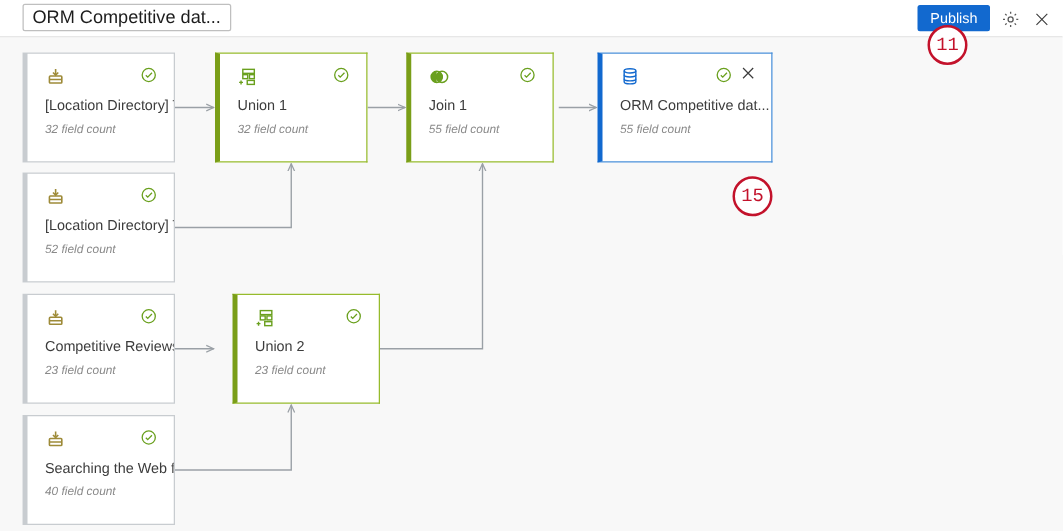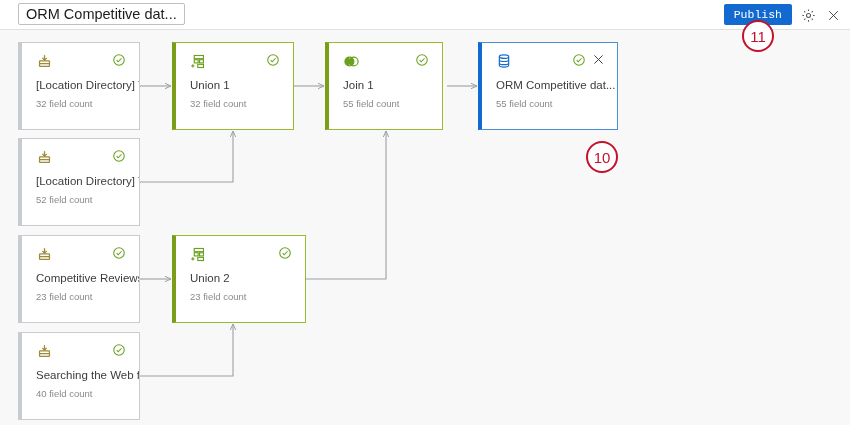--- a/index.html
+++ b/index.html
@@ -45,21 +45,21 @@
     height: 21px;
     padding: 0 10px;
     display: flex;
     align-items: center;
     background: #1269cf;
     color: #ffffff;
     font-size: 11.5px;
     border: none;
     border-radius: 2px;
     cursor: pointer;
-    font-family: Liberation Mono, monospace;
+    font-family: Liberation Sans, sans-serif;
   }
   #settings-button {
     position: absolute;
     right: 33px; top: 6px;
     width: 18px; height: 18px;
     display: flex; align-items: center; justify-content: center;
     cursor: pointer;
   }
   #close-button {
     position: absolute;
@@ -131,32 +131,33 @@
     color: #3c3c3c;
     white-space: nowrap;
     overflow: hidden;
   }
   .node-sub {
     position: absolute;
     left: 14px; top: 55px;
     font-size: 9.5px;
     color: #8a8a8a;
     white-space: nowrap;
+    font-style: italic;
   }
 
   
   .callout {
     position: absolute;
     width: 32px; height: 32px;
     border-radius: 50%;
     border: 2.5px solid #c3122b;
     background: #ffffff;
     color: #c3122b;
     font-size: 15px;
-    font-family: Liberation Sans, sans-serif;
+    font-family: Liberation Mono, monospace;
     display: flex;
     align-items: center;
     justify-content: center;
     box-sizing: border-box;
   }
 </style>
 </head>
 <body>
 
 <div id="header">
@@ -296,21 +297,21 @@
     <span class="node-status" style="right:12px;">
       <svg width="14" height="14" viewBox="0 0 24 24" fill="none" stroke="#6aa01e" stroke-width="1.8">
         <circle cx="12" cy="12" r="9"></circle>
           <path d="M8 12.4l2.6 2.6L16.4 9"></path>
       </svg>
     </span>
     <div class="node-title">Union 1</div>
     <div class="node-sub">32 field count</div>
   </div>
 
-  <div class="node union" style="left:172px;top:205px;width:134px;height:88px;">
+  <div class="node union" style="left:186px;top:205px;width:118px;height:88px;">
     <span class="node-icon">
       <svg width="17" height="17" viewBox="0 0 24 24" fill="none" stroke="#6aa01e" stroke-width="1.6">
         <rect x="6" y="3.5" width="13" height="4.5"></rect>
         <rect x="6" y="9.5" width="5.5" height="4.5"></rect>
         <rect x="13.5" y="9.5" width="5.5" height="4.5"></rect>
         <rect x="11" y="16" width="8" height="4.5"></rect>
         <path d="M4 16v4.5M1.8 18.2h4.4"></path>
       </svg>
     </span>
     <span class="node-status" style="right:12px;">
@@ -360,19 +361,19 @@
     <span class="node-close" style="right:11px;">
       <svg width="13" height="13" viewBox="0 0 24 24" fill="none" stroke="#3c3c3c" stroke-width="1.8">
         <path d="M4.5 4.5 L19.5 19.5 M19.5 4.5 L4.5 19.5"></path>
       </svg>
     </span>
     <div class="node-title" style="width:128px;">ORM Competitive dat...</div>
     <div class="node-sub">55 field count</div>
   </div>
 
   <div class="callout" style="left:586px;top:111px;">
-    <span>10</span>
+    <span>15</span>
   </div>
 </div>
 
 <div class="callout" style="left:742px;top:20px;">
   <span>11</span>
 </div>
 
 </body></html>

